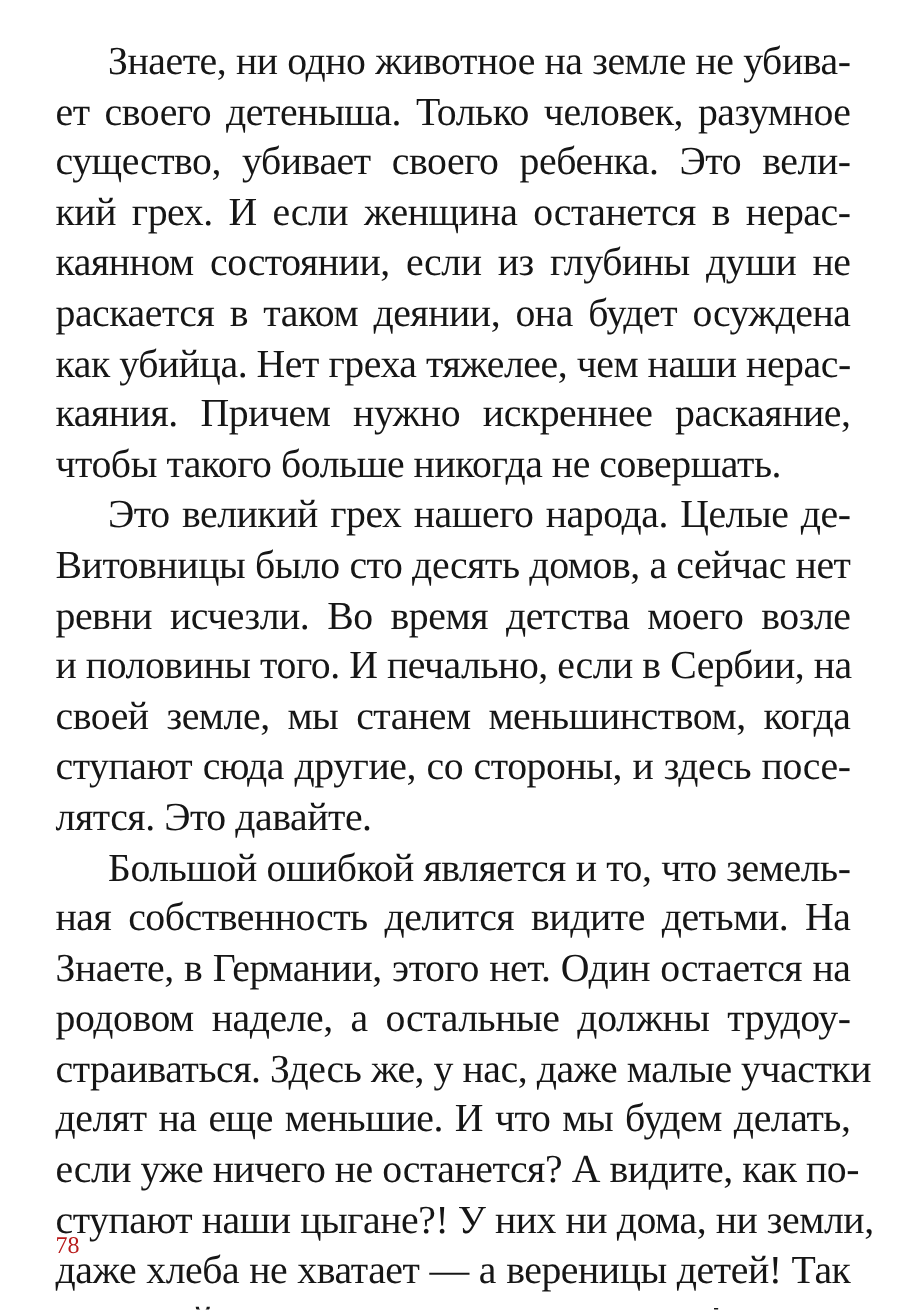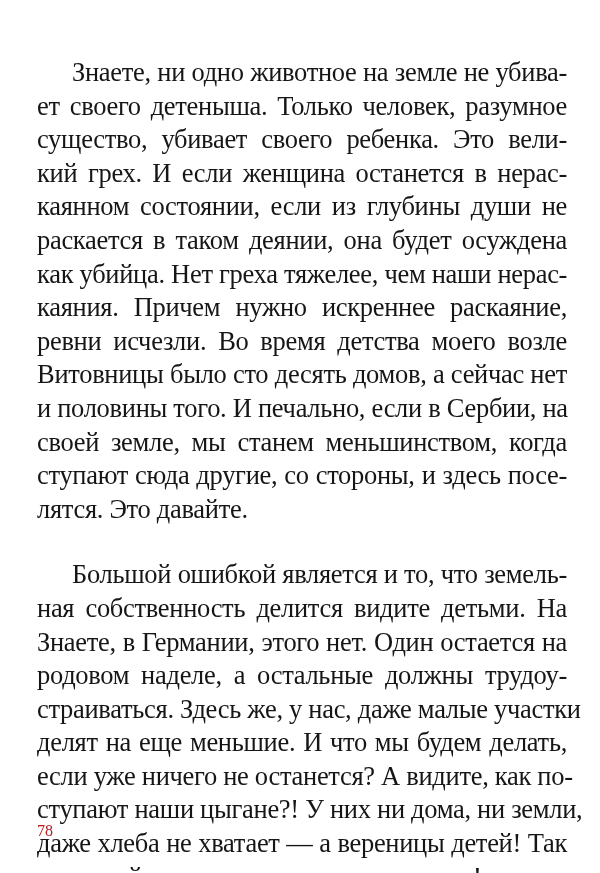--- a/index.html
+++ b/index.html
@@ -8,45 +8,47 @@
       position: absolute; left: 37px; top: 24px; width: 530px;
       font-family: "Liberation Serif", "DejaVu Serif", serif;
       color: #161616;
     }
     .line {
       display: block; height: 33.6px; line-height: 33.6px;
       font-size: 26.5px; white-space: nowrap;
       text-align: justify; text-align-last: justify;
       letter-spacing: -0.3px;
     }
-    .line.indent { padding-left: 35px; margin-top: 32px; }
+    .line.indent { padding-left: 35px; }
     .line.last { text-align-last: left; }
     .page-number {
       position: absolute; left: 37px; top: 822px;
       font-family: "Liberation Serif", "DejaVu Serif", serif;
       font-size: 16px; color: #b91c1c;
     }
   </style>
 </head>
 <body>
 
 <div class="page">
   <div>
     <span class="line indent">Знаете, ни одно животное на земле не убива-</span>
     <span class="line">ет своего детеныша. Только человек, разумное</span>
     <span class="line">существо, убивает своего ребенка. Это вели-</span>
     <span class="line">кий грех. И если женщина останется в нерас-</span>
     <span class="line">каянном состоянии, если из глубины души не</span>
     <span class="line">раскается в таком деянии, она будет осуждена</span>
     <span class="line">как убийца. Нет греха тяжелее, чем наши нерас-</span>
     <span class="line">каяния. Причем нужно искреннее раскаяние,</span>
+    <span class="line last">чтобы такого больше никогда не совершать.</span>
   </div>
   <div>
+    <span class="line indent">Это великий грех нашего народа. Целые де-</span>
+    <span class="line">Витовницы было сто десять домов, а сейчас нет</span>
     <span class="line">ревни исчезли. Во время детства моего возле</span>
-    <span class="line">Витовницы было сто десять домов, а сейчас нет</span>
     <span class="line">и половины того. И печально, если в Сербии, на</span>
     <span class="line">своей земле, мы станем меньшинством, когда</span>
     <span class="line">ступают сюда другие, со стороны, и здесь посе-</span>
     <span class="line last">лятся. Это давайте.</span>
   </div>
   <div>
     <span class="line indent">Большой ошибкой является и то, что земель-</span>
     <span class="line">ная собственность делится видите детьми. На</span>
     <span class="line">Знаете, в Германии, этого нет. Один остается на</span>
     <span class="line">родовом наделе, а остальные должны трудоу-</span>

